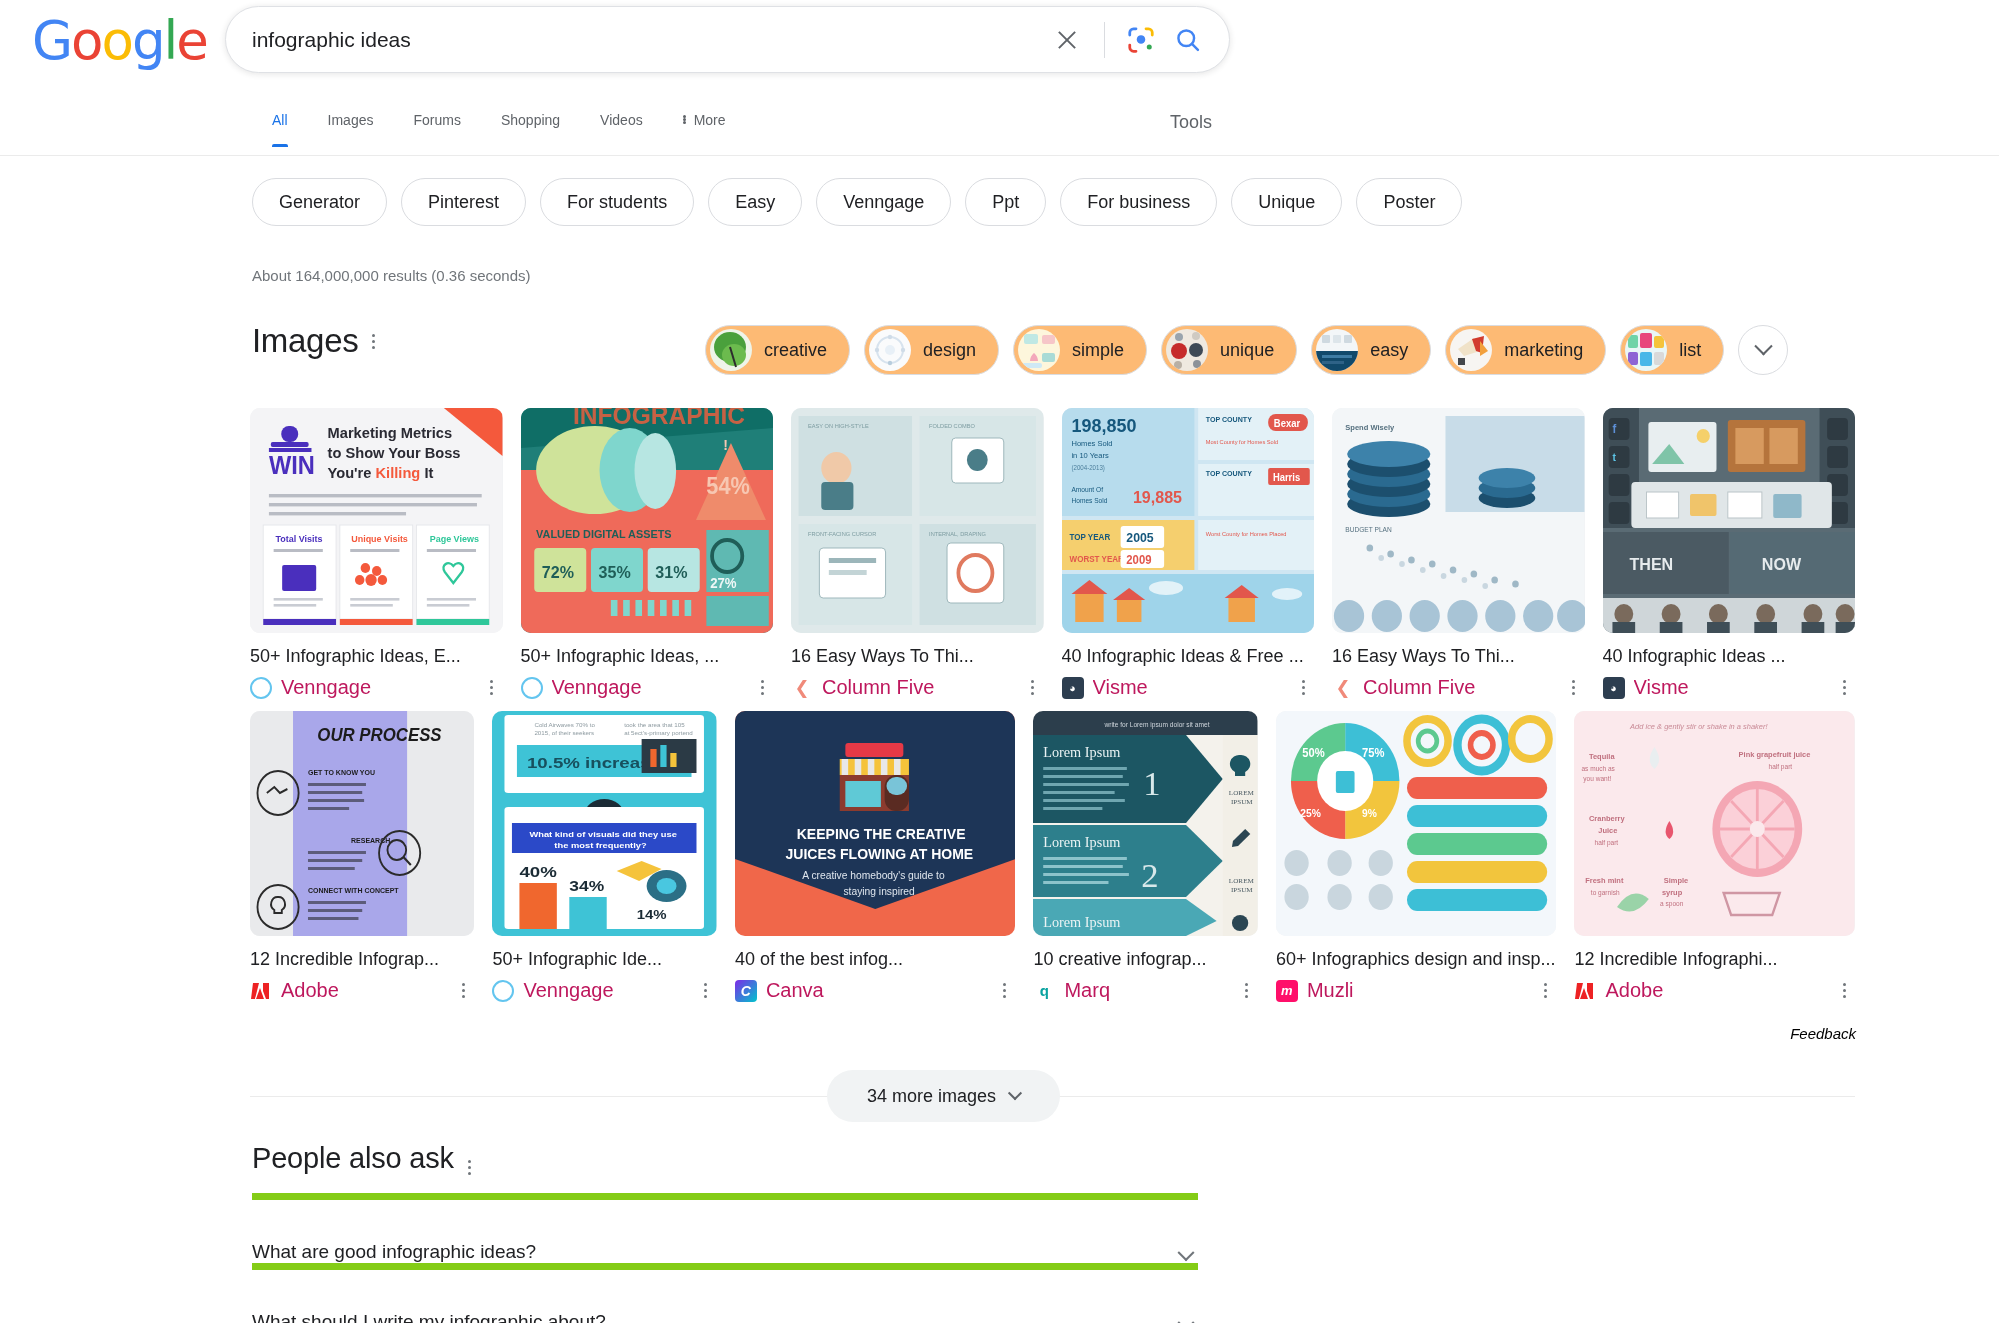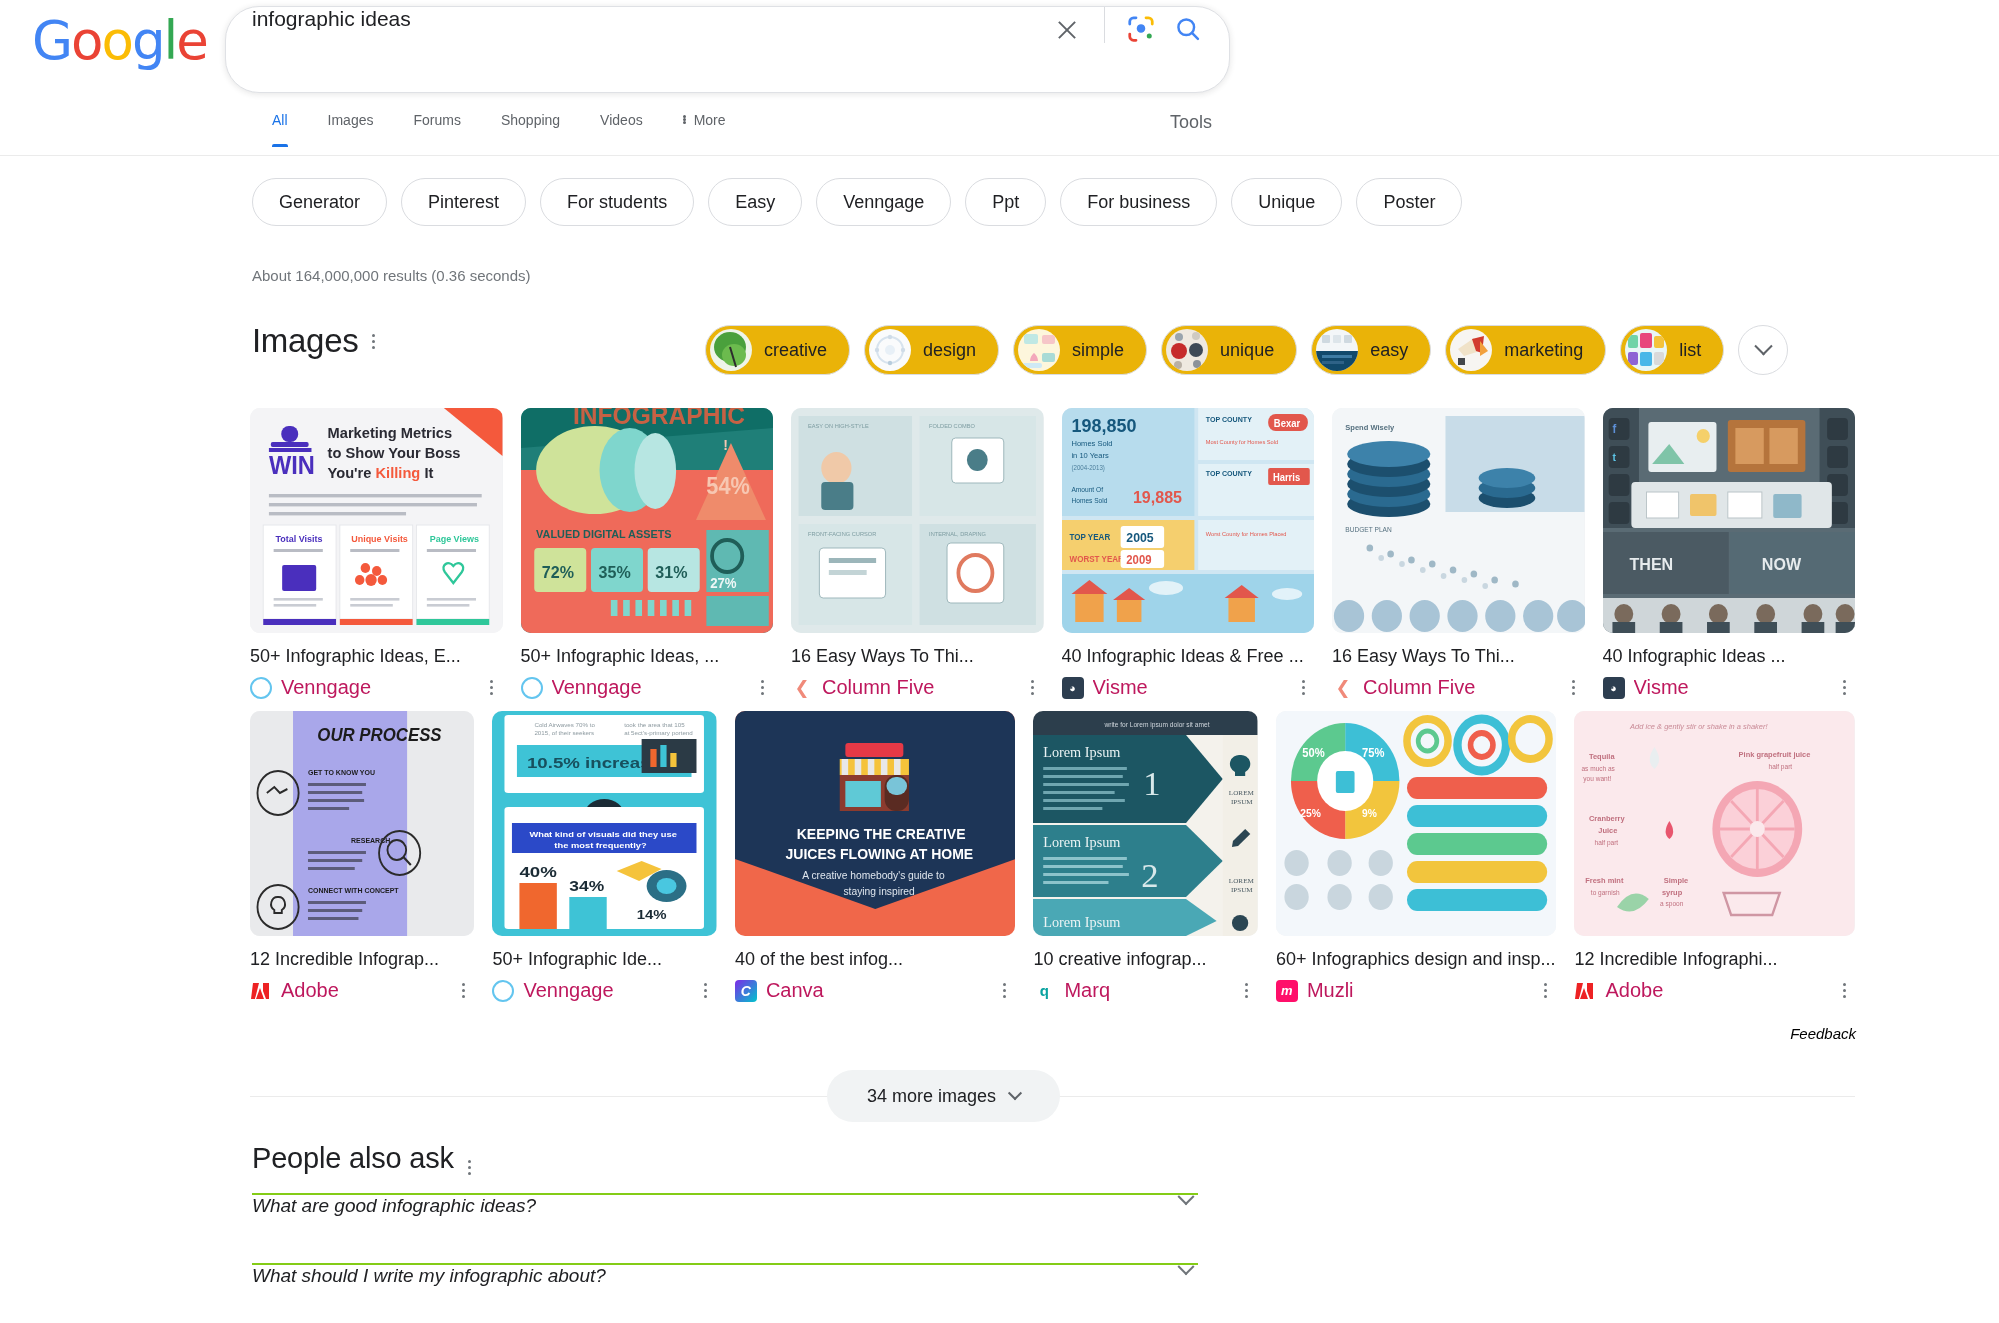--- a/index.html
+++ b/index.html
@@ -17,23 +17,23 @@
     position: absolute; left: 32px; top: 14px;
     font-size: 53px; line-height: 1; letter-spacing: -2px;
     font-family: "DejaVu Sans", sans-serif; font-weight: 400;
   }
   .google-logo span { display: inline-block; }
   .gl-b { color: #4285F4; } .gl-r { color: #EA4335; }
   .gl-y { color: #FBBC05; } .gl-g { color: #34A853; }
 
   .searchbar {
     position: absolute; left: 225px; top: 6px;
-    width: 1005px; height: 87px;
+    width: 1005px; height: 67px;
     border: 1px solid #dfe1e5; border-radius: 34px;
-    background: #fff; display: flex; align-items: flex-start;
+    background: #fff; display: flex; align-items: center;
     box-shadow: 0 1px 6px rgba(32,33,36,.12);
   }
   .search-input {
     flex: 1; border: none; outline: none; background: transparent;
     font-size: 21px; color: #202124; padding: 0 26px;
     font-family: "Liberation Sans", sans-serif;
   }
   .sb-icon { display: flex; align-items: center; justify-content: center;
              cursor: pointer; }
   .clear-x { width: 46px; height: 46px; position: relative; }
@@ -90,21 +90,21 @@
   }
 
   
   .images-head { position: absolute; left: 252px; top: 322px; display: flex; align-items: center; gap: 14px; }
   .images-title { font-size: 33px; color: #202124; font-weight: 400; letter-spacing: -.3px; }
 
   .catchips { position: absolute; left: 705px; top: 325px; display: flex; gap: 14px; align-items: center; }
   .catchip {
     height: 50px; padding: 0 22px 0 4px; border: 1px solid #dadce0;
     border-radius: 25px; display: flex; align-items: center; gap: 12px;
-    font-size: 18px; color: #202124; background: #eab308; cursor: pointer;
+    font-size: 18px; color: #202124; background: #fdba74; cursor: pointer;
     white-space: nowrap;
   }
   .catthumb { width: 42px; height: 42px; border-radius: 50%; overflow: hidden; flex: none; }
   .catexpand {
     width: 50px; height: 50px; border: 1px solid #dadce0; border-radius: 50%;
     display: flex; align-items: center; justify-content: center; cursor: pointer; background:#fff;
   }
   .chev { width: 13px; height: 13px; border-right: 2px solid #5f6368; border-bottom: 2px solid #5f6368;
           transform: rotate(45deg) translate(-3px,-3px); }
 
@@ -148,22 +148,22 @@
     font-size: 18px; color: #202124; cursor: pointer;
   }
   .chev-sm { width: 10px; height: 10px; border-right: 2px solid #5f6368; border-bottom: 2px solid #5f6368;
              transform: rotate(45deg) translate(-2px,-2px); }
 
   
   .paa-head { position: absolute; left: 252px; top: 1142px; display: flex; align-items: flex-end; gap: 14px; }
   .paa-title { font-size: 29px; color: #202124; font-weight: 400; letter-spacing: -.2px; }
   .paa-list { position: absolute; left: 252px; top: 1193px; width: 946px; }
   .paa-item {
-    height: 70px; display: flex; align-items: flex-start; justify-content: space-between;
-    border-top: 2px solid #84cc16; cursor: pointer; font-style: italic;
+    height: 70px; display: flex; align-items: flex-end; justify-content: space-between;
+    border-top: 7px solid #84cc16; cursor: pointer;
   }
   .paa-q { font-size: 19px; color: #202124; }
   .paa-chev { width: 12px; height: 12px; border-right: 2px solid #70757a; border-bottom: 2px solid #70757a;
               transform: rotate(45deg) translate(-3px,-3px); margin-right: 6px; }
 
   
   .art { width: 100%; height: 100%; display: block; }
 </style>
 </head>
 <body>

